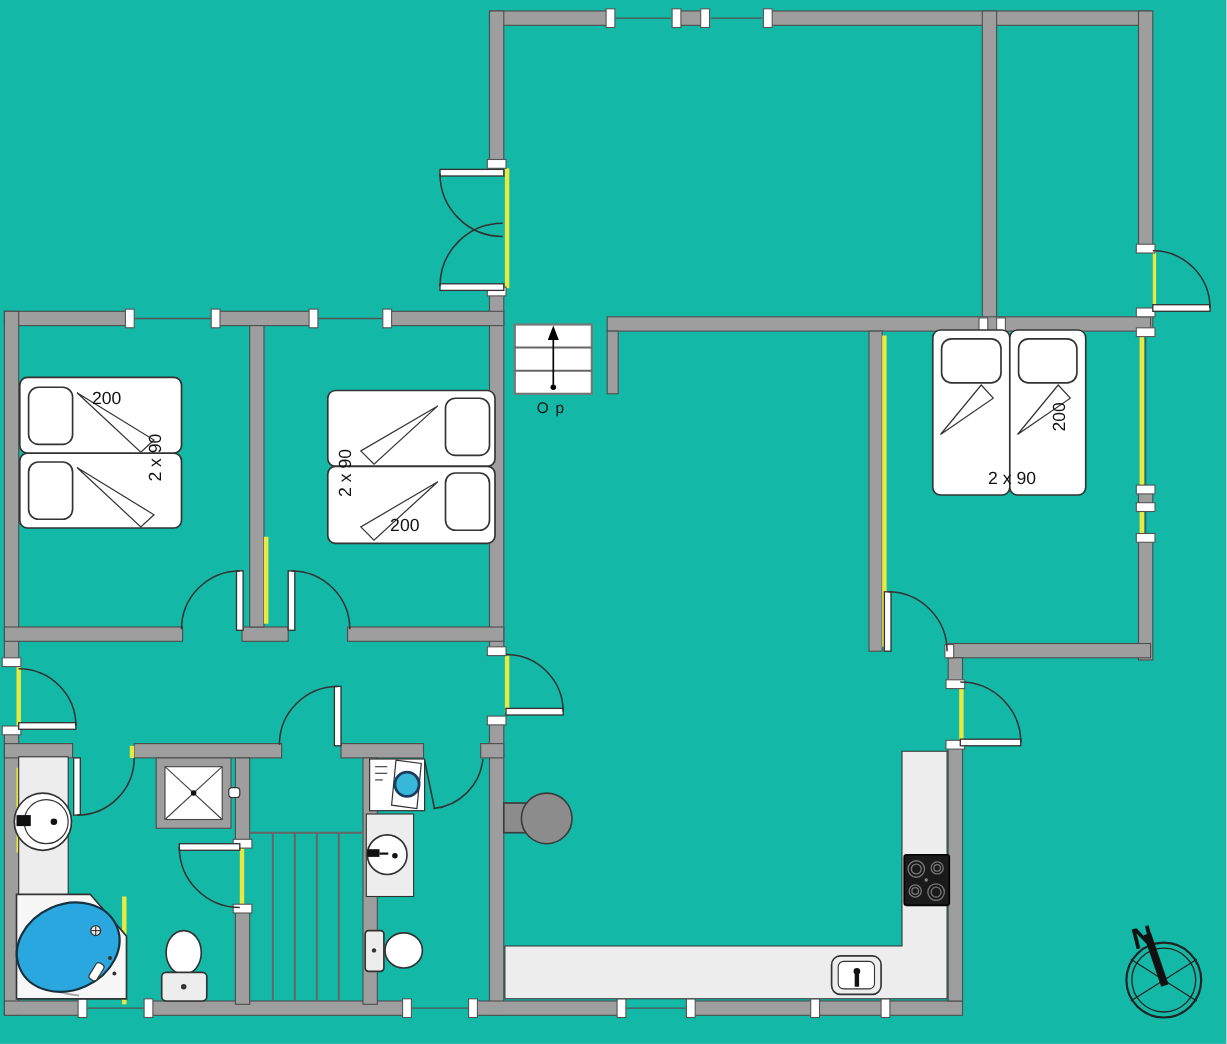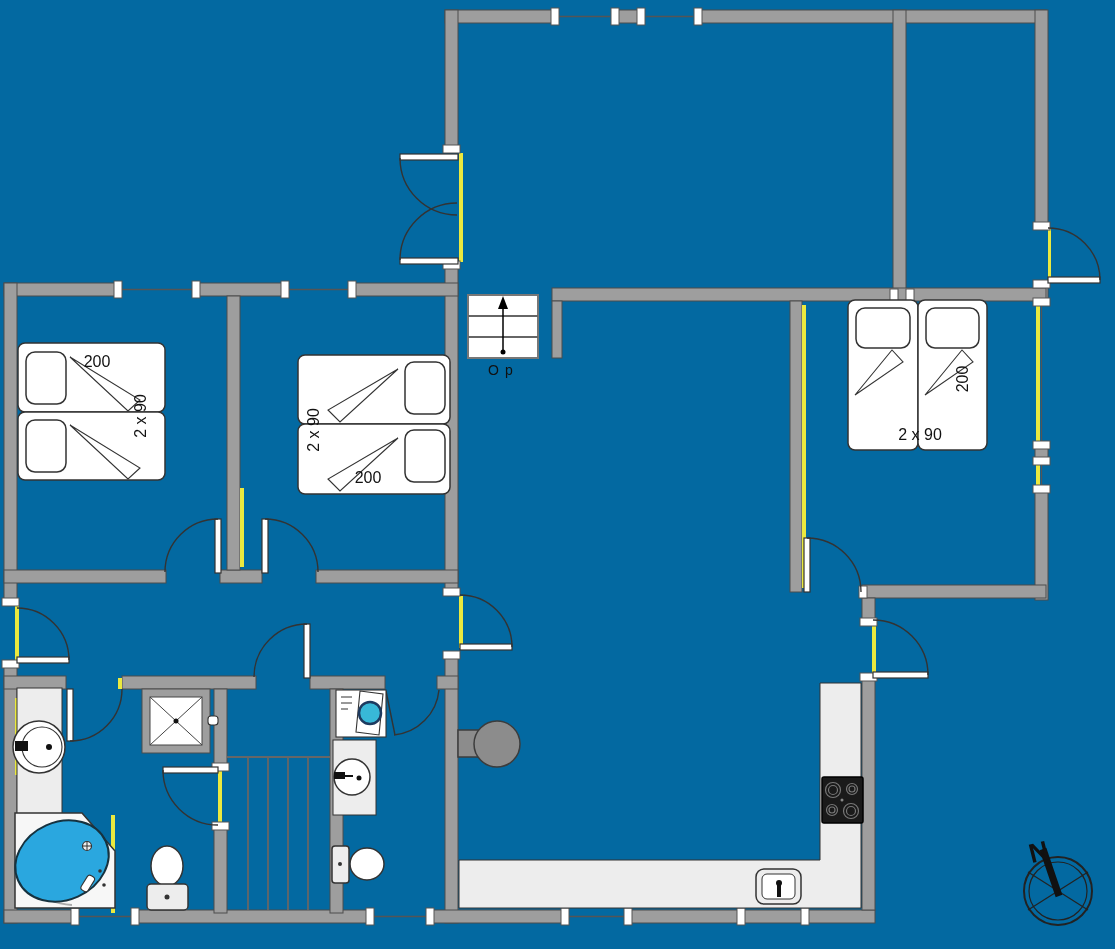--- a/index.html
+++ b/index.html
@@ -1,21 +1,21 @@
 <!DOCTYPE html>
 <html style="--wall: #9e9e9e; --wall-outline: #4d4d4d; --accent-yellow: #ebe93f; --tub-blue: #2aa7df; --washer-drum-teal: #38b8d8; --counter: #ededed; --stove: #1a1a1a; --fireplace: #8c8c8c; --door-line: #333333;"><head>
 <meta charset="utf-8">
 <style>
   :root{
     --wall:#9e9e9e; --wall-outline:#4d4d4d; --accent-yellow:#ebe93f;
     --tub-blue:#2aa7df; --washer-drum-teal:#38b8d8; --counter:#ededed;
     --stove:#1a1a1a; --fireplace:#8c8c8c; --door-line:#333333;
   }
   html,body{margin:0;padding:0;background:#fff;}
-  .plan-wrap{width:1115px;height:949px;position:relative;background:#0369a1;
+  .plan-wrap{width:1115px;height:949px;position:relative;background:#14b8a6;
     font-family:"Liberation Sans", sans-serif;}
   svg{display:block;}
   .wall{fill:var(--wall);stroke:var(--wall-outline);stroke-width:1;}
   .cap{fill:#ffffff;stroke:#555;stroke-width:1;}
   .gline{stroke:#555;stroke-width:1.3;fill:none;}
   .yellow{fill:var(--accent-yellow);stroke:none;}
   .door{stroke:var(--door-line);stroke-width:1.4;fill:none;}
   .leaf{fill:#fff;stroke:var(--door-line);stroke-width:1.2;}
   .fx{fill:#fff;stroke:#333;stroke-width:1.5;}
   .fxthin{fill:#fff;stroke:#333;stroke-width:1.1;}

